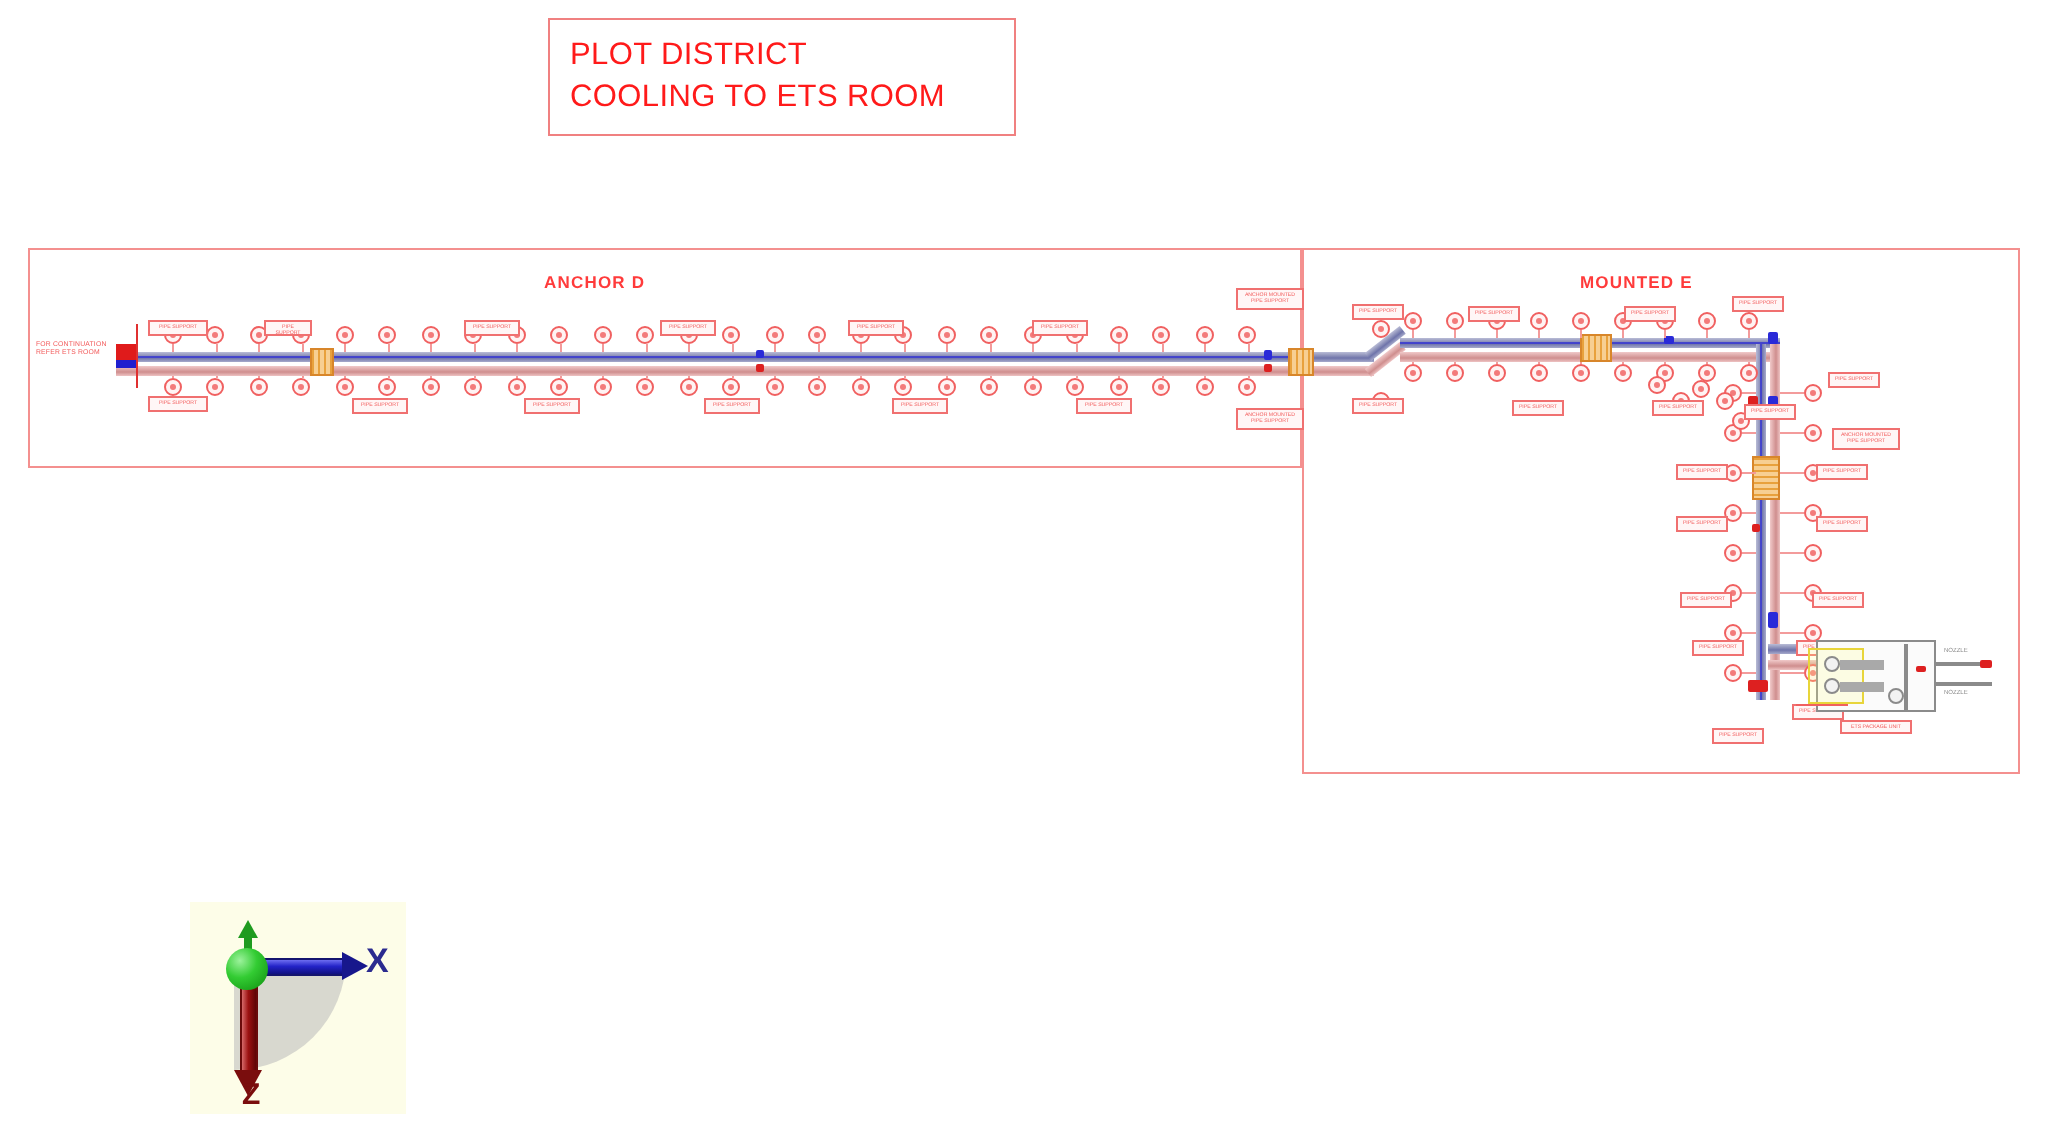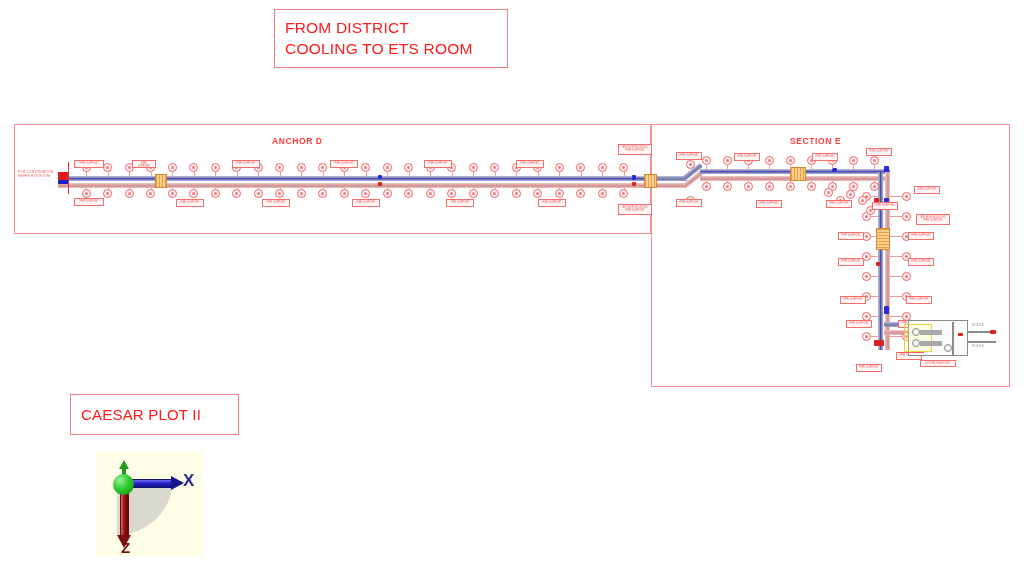--- a/index.html
+++ b/index.html
@@ -139,30 +139,29 @@
   .ax-letter{position:absolute;font-size:17px;font-weight:bold;color:#2b2b8f;
     font-family:"Liberation Sans", sans-serif;}
   #ax-label-x{left:88px;top:20px;}
   #ax-label-z{left:26px;top:88px;color:#7a0d0d;font-size:15px;}
 </style>
 </head>
 <body>
 
 <div class="stage">
 
-  <div class="titlebox" id="title-main">FROM DISTRICT
+  <div class="titlebox" id="title-main">PLOT DISTRICT
 COOLING TO ETS ROOM</div>
 
-  <div class="titlebox" id="title-plot">CAESAR PLOT II</div>
 
   <div class="frame" id="frame-d"></div>
   <div class="frame-label" id="label-d">ANCHOR D</div>
 
   <div class="frame" id="frame-e"></div>
-  <div class="frame-label" id="label-e">SECTION E</div>
+  <div class="frame-label" id="label-e">MOUNTED E</div>
 
   <div class="note" style="left:18px;top:170px;">FOR CONTINUATION
 REFER ETS ROOM</div>
 
   <div>
 
     <div class="pipe pipe-h pipe-supply" style="left:58px;top:176px;width:594px;"></div>
     <div class="pipe-center" style="left:58px;top:178px;width:594px;"></div>
 
     <div class="pipe pipe-h pipe-return" style="left:58px;top:183px;width:594px;"></div>

